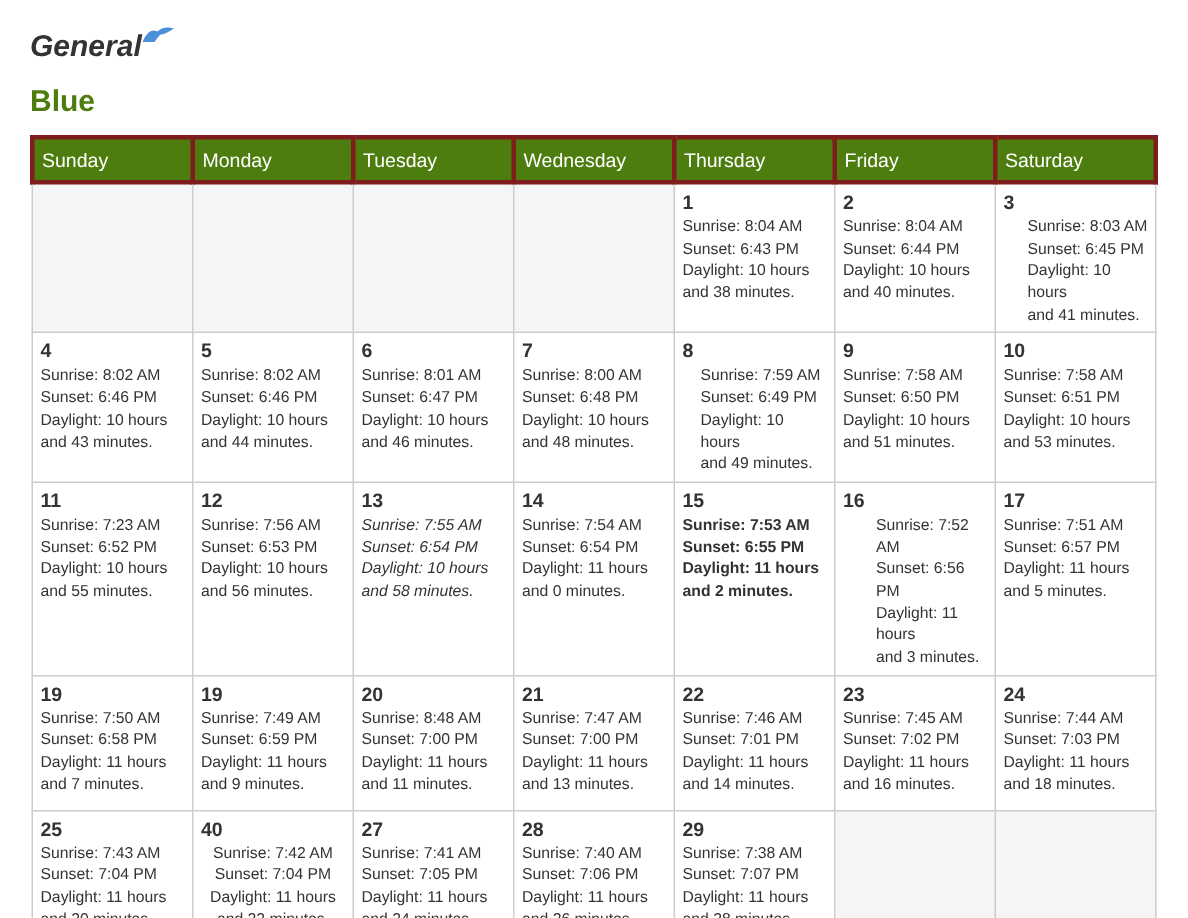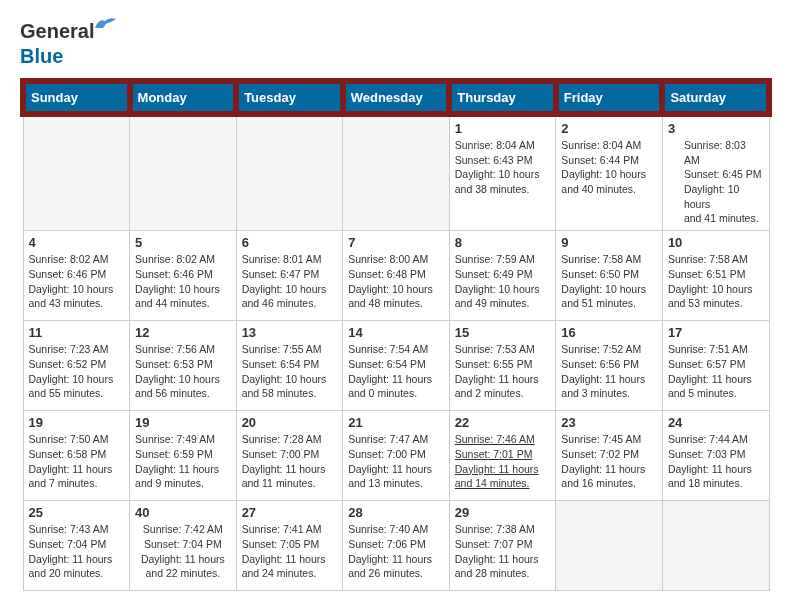--- a/index.html
+++ b/index.html
@@ -32,27 +32,27 @@
     .location {
       font-size: 16px;
       color: #555;
     }
     .calendar {
       width: 100%;
       border-collapse: collapse;
       font-size: 11px;
     }
     .calendar th {
-      background-color: #0369a1;
+      background-color: #4d7c0f;
       color: #fff;
       text-align: left;
       padding: 6px 5px;
       font-size: 13px;
-      font-weight: bold;
-      border: 6px solid #7f1d1d;
+      font-weight: normal;
+      border: 3px solid #7f1d1d;
     }
     .calendar td {
       border: 1px solid #ccc;
       vertical-align: top;
       padding: 4px 5px;
       width: calc(100% / 7);
       height: 90px;
     }
     .calendar td.empty {
       background: #f5f5f5;
@@ -67,29 +67,29 @@
       color: #333;
       line-height: 1.4;
       font-size: 10.5px;
     }
   </style>
 </head>
 <body>
 
 <div class="header">
   <div class="logo">
-  <div style="display:flex; align-items:flex-start; gap:0px;">
+  <div style="display:flex; align-items:flex-start; gap:0px;font-style:italic;">
     <div style="position:relative;">
       <span style="font-size:20px; font-weight:bold; color:#333; font-family:Arial;">General</span>
       <svg width="22" height="18" viewBox="0 0 22 18" style="position:absolute; top:-4px; right:-22px;">
         <path d="M1,12 Q5,2 11,5 Q15,1 22,3 Q16,7 13,7 Q11,9 9,12 Z" fill="#4a90d9"></path>
       </svg>
     </div>
   </div>
-  <div style="font-size:20px; font-weight:bold; color:#0369a1; font-family:Arial; margin-top:2px;">Blue</div>
+  <div style="font-size:20px; font-weight:bold; color:#4d7c0f; font-family:Arial; margin-top:14px;">Blue</div>
 </div>
   <div class="title-area">
     <div class="month-year"></div>
     <div class="location"></div>
   </div>
 </div>
 
 <table class="calendar">
   <thead>
     <tr id="weekday-header">
@@ -154,21 +154,21 @@
         </td>
         <td>
           <div class="day-number">7</div>
           <div class="day-info" style="white-space: pre-line;">Sunrise: 8:00 AM
 Sunset: 6:48 PM
 Daylight: 10 hours
 and 48 minutes.</div>
         </td>
         <td>
           <div class="day-number">8</div>
-          <div class="day-info" style="white-space: pre-line;">Sunrise: 7:59 AM
+          <div class="day-info" style="white-space: pre-line; margin-left: 12px;">Sunrise: 7:59 AM
 Sunset: 6:49 PM
 Daylight: 10 hours
 and 49 minutes.</div>
         </td>
         <td>
           <div class="day-number">9</div>
           <div class="day-info" style="white-space: pre-line;">Sunrise: 7:58 AM
 Sunset: 6:50 PM
 Daylight: 10 hours
 and 51 minutes.</div>
@@ -191,42 +191,42 @@
         </td>
         <td>
           <div class="day-number">12</div>
           <div class="day-info" style="white-space: pre-line;">Sunrise: 7:56 AM
 Sunset: 6:53 PM
 Daylight: 10 hours
 and 56 minutes.</div>
         </td>
         <td>
           <div class="day-number">13</div>
-          <div class="day-info" style="white-space: pre-line;">Sunrise: 7:55 AM
+          <div class="day-info" style="white-space: pre-line; font-style: italic;">Sunrise: 7:55 AM
 Sunset: 6:54 PM
 Daylight: 10 hours
 and 58 minutes.</div>
         </td>
         <td>
           <div class="day-number">14</div>
           <div class="day-info" style="white-space: pre-line;">Sunrise: 7:54 AM
 Sunset: 6:54 PM
 Daylight: 11 hours
 and 0 minutes.</div>
         </td>
         <td>
           <div class="day-number">15</div>
-          <div class="day-info" style="white-space: pre-line;">Sunrise: 7:53 AM
+          <div class="day-info" style="white-space: pre-line; font-weight: bold;">Sunrise: 7:53 AM
 Sunset: 6:55 PM
 Daylight: 11 hours
 and 2 minutes.</div>
         </td>
         <td>
           <div class="day-number">16</div>
-          <div class="day-info" style="white-space: pre-line;">Sunrise: 7:52 AM
+          <div class="day-info" style="white-space: pre-line; margin-left: 22px;">Sunrise: 7:52 AM
 Sunset: 6:56 PM
 Daylight: 11 hours
 and 3 minutes.</div>
         </td>
         <td>
           <div class="day-number">17</div>
           <div class="day-info" style="white-space: pre-line;">Sunrise: 7:51 AM
 Sunset: 6:57 PM
 Daylight: 11 hours
 and 5 minutes.</div>
@@ -242,35 +242,35 @@
         </td>
         <td>
           <div class="day-number">19</div>
           <div class="day-info" style="white-space: pre-line;">Sunrise: 7:49 AM
 Sunset: 6:59 PM
 Daylight: 11 hours
 and 9 minutes.</div>
         </td>
         <td>
           <div class="day-number">20</div>
-          <div class="day-info" style="white-space: pre-line;">Sunrise: 7:28 AM
+          <div class="day-info" style="white-space: pre-line;">Sunrise: 8:48 AM
 Sunset: 7:00 PM
 Daylight: 11 hours
 and 11 minutes.</div>
         </td>
         <td>
           <div class="day-number">21</div>
           <div class="day-info" style="white-space: pre-line;">Sunrise: 7:47 AM
 Sunset: 7:00 PM
 Daylight: 11 hours
 and 13 minutes.</div>
         </td>
         <td>
           <div class="day-number">22</div>
-          <div class="day-info" style="white-space: pre-line; text-decoration: underline;">Sunrise: 7:46 AM
+          <div class="day-info" style="white-space: pre-line;">Sunrise: 7:46 AM
 Sunset: 7:01 PM
 Daylight: 11 hours
 and 14 minutes.</div>
         </td>
         <td>
           <div class="day-number">23</div>
           <div class="day-info" style="white-space: pre-line;">Sunrise: 7:45 AM
 Sunset: 7:02 PM
 Daylight: 11 hours
 and 16 minutes.</div>

